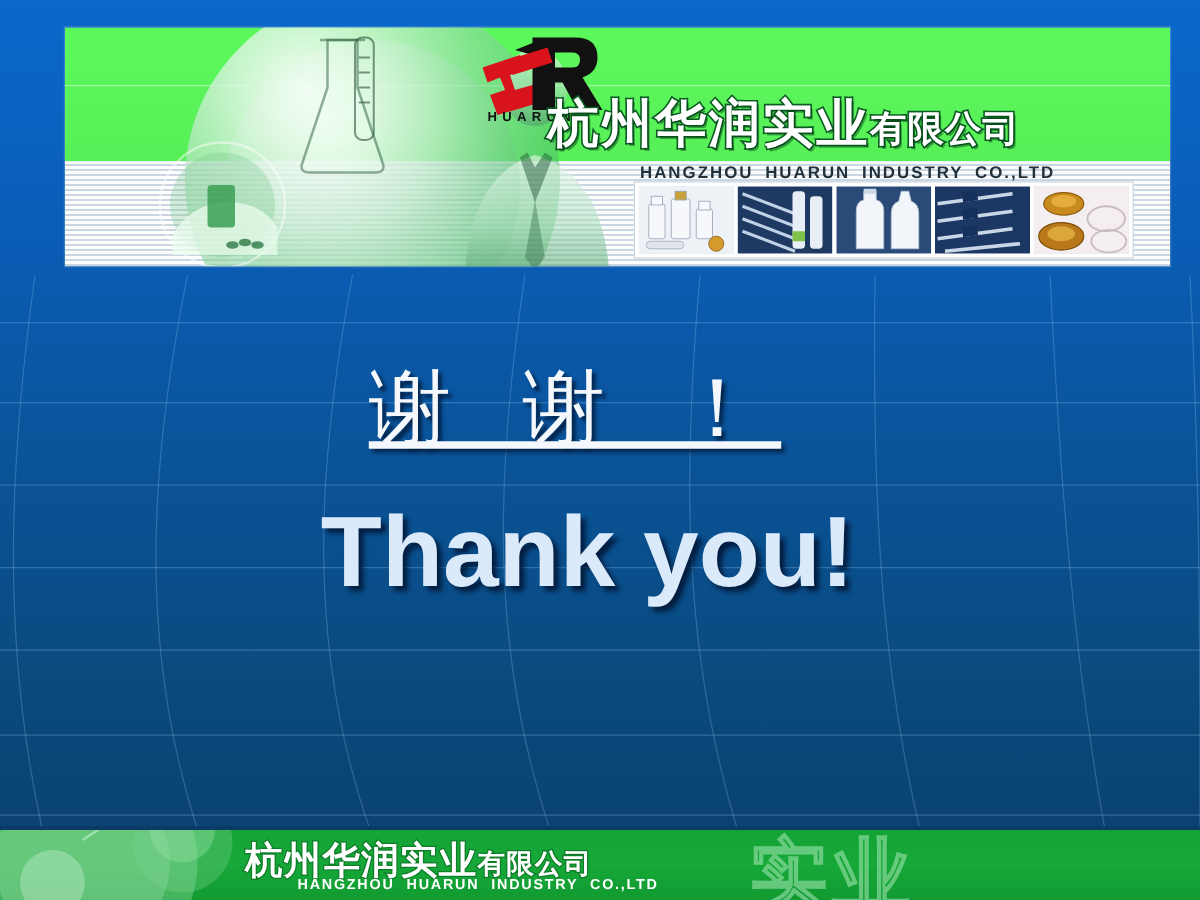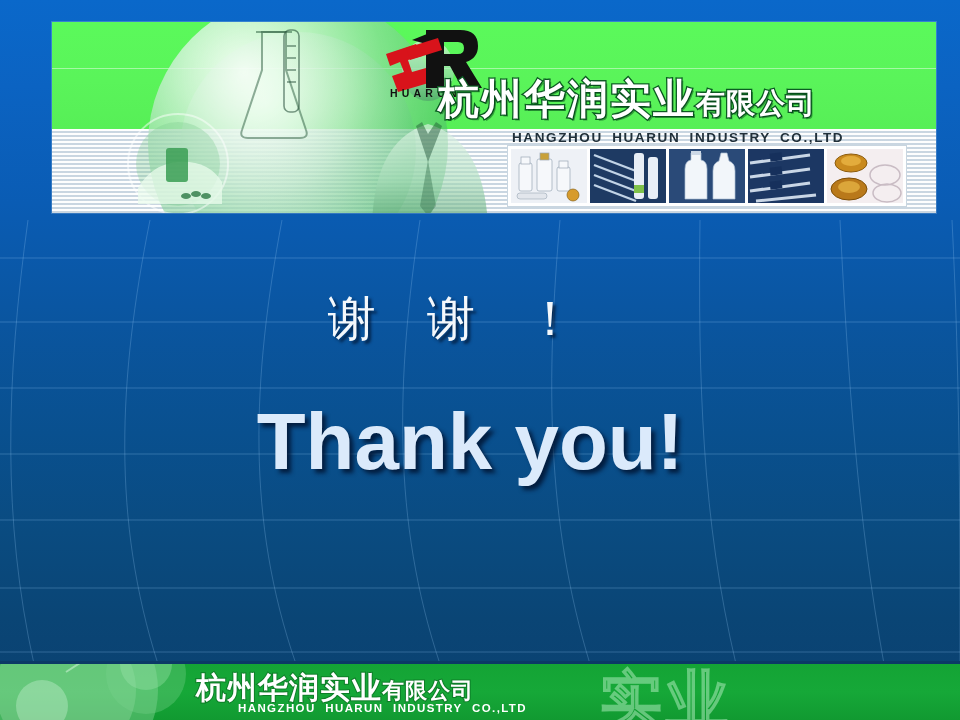--- a/index.html
+++ b/index.html
@@ -187,26 +187,27 @@
   .product-tile svg { display:block; width:100%; height:100%; }
 
   
   #thanks-cn {
     position: absolute;
     left: 0;
     top: 294px;
     width: 920px;
     text-align: center;
     font-family: "DejaVu Serif", "Liberation Serif", serif;
-    font-size: 48px;
+    font-size: 66px;
     font-weight: 400;
     color: #f4f8fc;
     letter-spacing: 18px;
     text-shadow: 3px 3px 3px rgba(0,18,45,0.72);
     line-height: 1.0;
+    text-decoration: underline;
   }
   #thanks-en {
     position: absolute;
     left: 0;
     top: 402px;
     width: 940px;
     text-align: center;
     font-family: "Liberation Sans", "DejaVu Sans", sans-serif;
     font-size: 80px;
     font-weight: 700;

